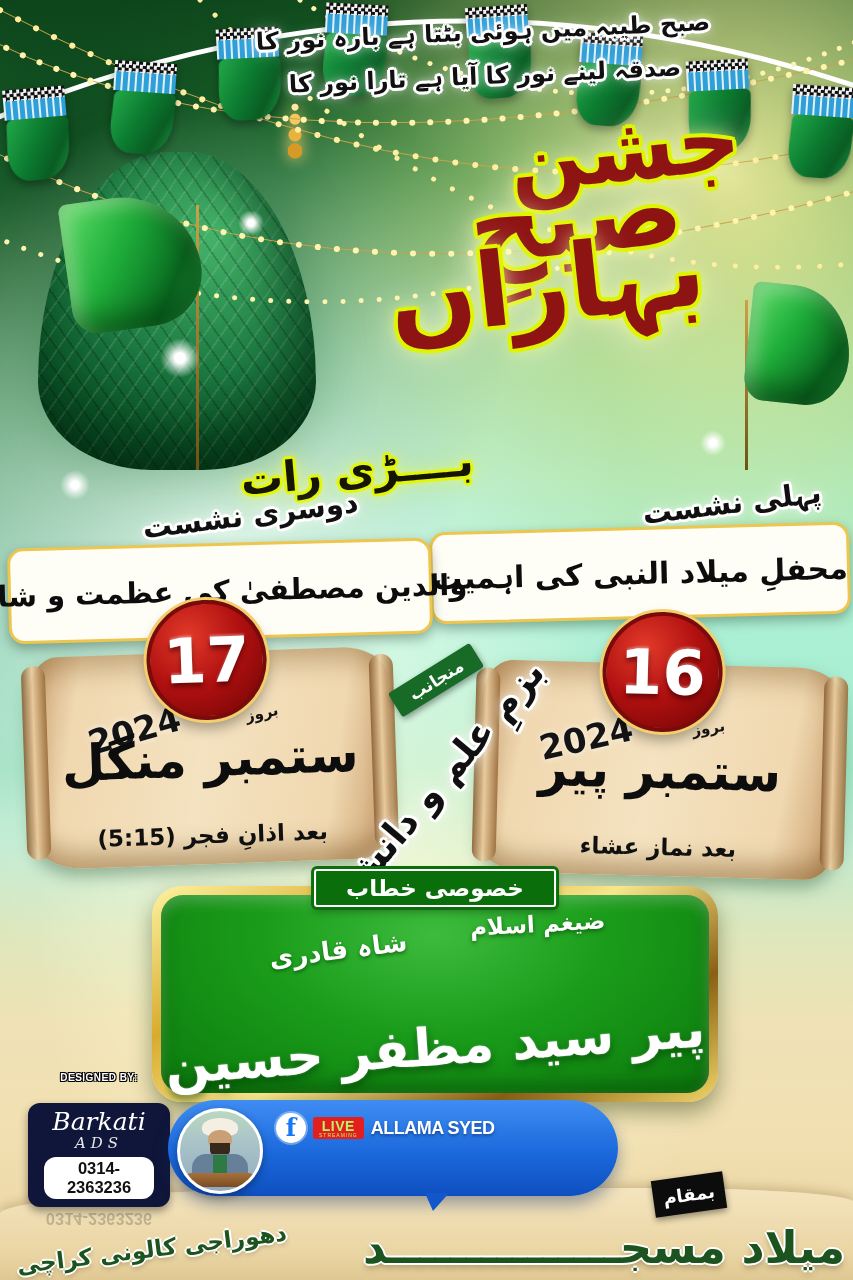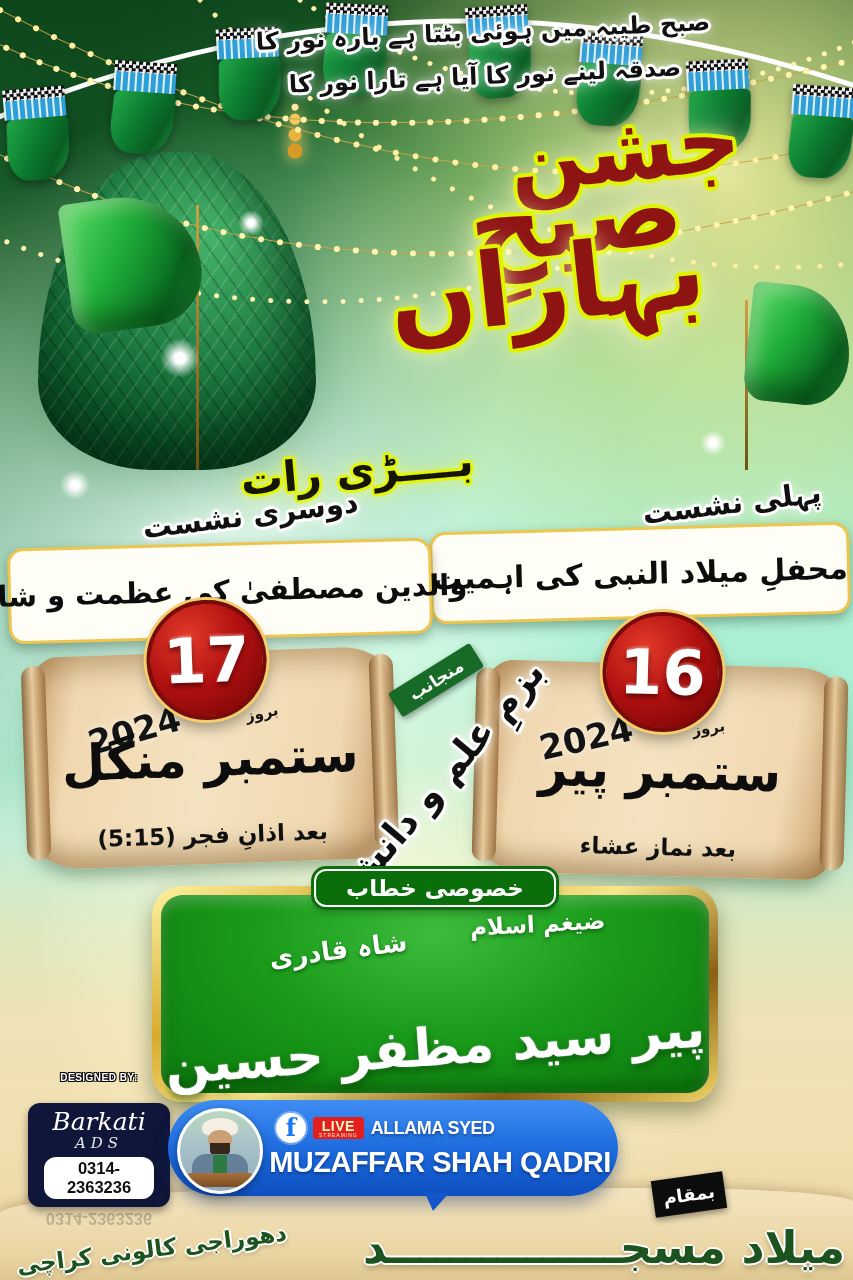--- a/index.html
+++ b/index.html
@@ -113,21 +113,21 @@
   .org-name{left:296px;top:756px;z-index:5;transform:rotate(-50deg);font-size:37px;font-weight:bold;white-space:nowrap;}
 
   
   .banner-frame{left:152px;top:886px;width:548px;height:198px;z-index:6;border-radius:30px;padding:9px;
       background:linear-gradient(150deg,var(--gold1) 0%,var(--gold2) 28%,#f7e68b 50%,var(--gold3) 76%,#f0d468 100%);
       box-shadow:0 10px 22px rgba(40,60,20,.45);}
   .banner{position:relative;width:100%;height:100%;border-radius:22px;
       background:radial-gradient(ellipse at 50% 20%, #3dbb3d 0%, #1a9c1a 45%, #0c7a0c 100%);
       box-shadow:inset 0 6px 14px rgba(255,255,255,.25), inset 0 -10px 18px rgba(0,60,0,.45);}
   .banner-pill{position:absolute;top:-26px;left:50%;transform:translateX(-50%);background:#0a6e0a;color:#fff;
-      border:2px solid #fff;border-radius:12px;padding:4px 30px;font-size:23px;font-weight:bold;white-space:nowrap;
+      border:2px solid #fff;border-radius:3px;padding:4px 30px;font-size:23px;font-weight:bold;white-space:nowrap;
       box-shadow:0 0 0 3px #0a6e0a,0 4px 8px rgba(0,0,0,.35);z-index:7;}
   .pretitle{position:absolute;top:16px;right:104px;color:#fff;font-size:23px;font-weight:bold;transform:rotate(-3deg);
       text-shadow:0 2px 4px rgba(0,60,0,.6);}
   .pretitle2{position:absolute;top:40px;left:108px;color:#fff;font-size:26px;font-weight:bold;transform:rotate(-7deg);
       text-shadow:0 2px 4px rgba(0,60,0,.6);}
   .speaker-name{position:absolute;bottom:16px;left:50%;transform:translateX(-50%) rotate(-4deg);color:#fff;
       font-size:52px;font-weight:bold;white-space:nowrap;
       text-shadow:0 4px 8px rgba(0,60,0,.65),0 0 2px rgba(255,255,255,.6);}
 
   
@@ -150,21 +150,21 @@
       overflow:hidden;background:linear-gradient(180deg,#b9d8c0 0%,#a9c3c9 40%,#90a9bd 100%);box-shadow:0 3px 8px rgba(0,0,0,.35);}
   .photo .turban{position:absolute;left:50%;top:7px;transform:translateX(-50%);width:36px;height:19px;background:#f4efe2;border-radius:50% 50% 40% 40%;}
   .photo .face{position:absolute;left:50%;top:19px;transform:translateX(-50%);width:24px;height:20px;background:#c9a075;border-radius:45%;}
   .photo .beard{position:absolute;left:50%;top:32px;transform:translateX(-50%);width:20px;height:15px;background:#38281a;border-radius:0 0 50% 50%;}
   .photo .body{position:absolute;left:50%;top:43px;transform:translateX(-50%);width:56px;height:26px;background:#67809a;border-radius:14px 14px 0 0;}
   .photo .scarf{position:absolute;left:50%;top:44px;transform:translateX(-50%);width:14px;height:22px;background:#2e7a44;}
   .photo .desk{position:absolute;left:50%;bottom:4px;transform:translateX(-50%);width:66px;height:14px;background:linear-gradient(#a8703a,#7a4d22);border-radius:4px;}
   .live-row{position:absolute;left:108px;top:13px;display:flex;align-items:center;gap:7px;font-family:"Liberation Sans",sans-serif;}
   .fb{width:30px;height:30px;border-radius:50%;background:#fff;display:flex;align-items:center;justify-content:center;
       color:#1877f2;font-family:"DejaVu Serif",serif;font-weight:bold;font-size:24px;line-height:1;box-shadow:0 0 0 2px rgba(255,255,255,.35);}
-  .livebadge{background:#e31e1e;border-radius:3px;padding:2px 6px 1px;text-align:center;color:#fef9c3;line-height:1;}
+  .livebadge{background:#e31e1e;border-radius:3px;padding:2px 6px 1px;text-align:center;color:#bef264;line-height:1;}
   .livebadge .l1{font-size:14px;font-weight:bold;letter-spacing:.5px;}
   .livebadge .l2{font-size:5px;letter-spacing:1px;}
   .live-name1{color:#fff;font-weight:bold;font-size:18px;letter-spacing:-.5px;text-shadow:0 2px 3px rgba(0,30,90,.5);}
   .live-name2{position:absolute;left:100px;top:46px;width:344px;text-align:center;color:#fff;font-weight:bold;font-size:29px;
       letter-spacing:-.5px;font-family:"Liberation Sans",sans-serif;text-shadow:0 2px 3px rgba(0,30,90,.5);white-space:nowrap;}
 
   
   .strip{left:0;bottom:0;width:853px;height:92px;z-index:6;
       background:linear-gradient(180deg,#f4e4be 0%,#ead5a4 70%,#dfc globally892 100%);
       background:linear-gradient(180deg,#f4e4be 0%,#ead5a4 70%,#dfc892 100%);
@@ -322,21 +322,20 @@
       <div class="desk"></div>
     </div>
     <div class="live-row">
       <div class="fb">f</div>
       <div class="livebadge">
         <div class="l1">LIVE</div>
         <div class="l2">STREAMING</div>
       </div>
       <div class="live-name1">ALLAMA SYED</div>
     </div>
-    <div class="live-name2">MUZAFFAR SHAH QADRI</div>
   </div>
 
   <div class="strip abs">
     <div class="venue-badge rtl">بمقام</div>
     <div class="masjid rtl">میلاد مسجـــــــــــــــد</div>
     <div class="area rtl">دھوراجی کالونی کراچی</div>
   </div>
 
 </div>
 

